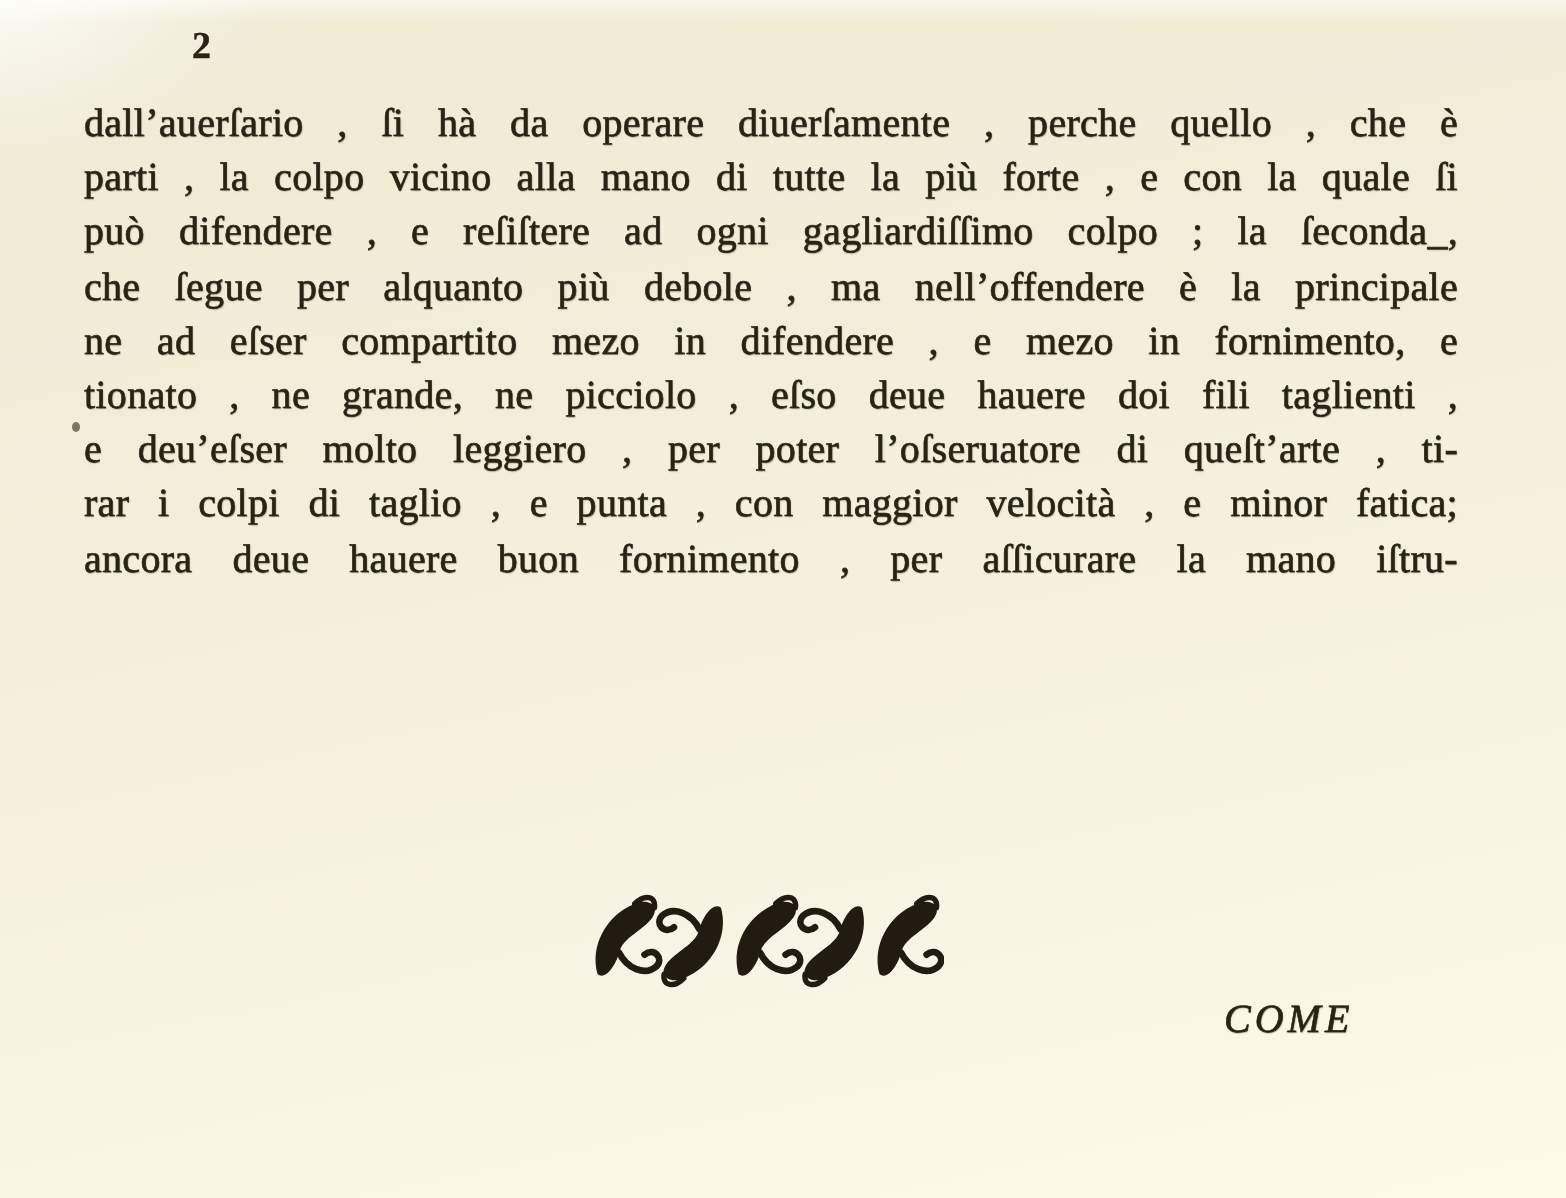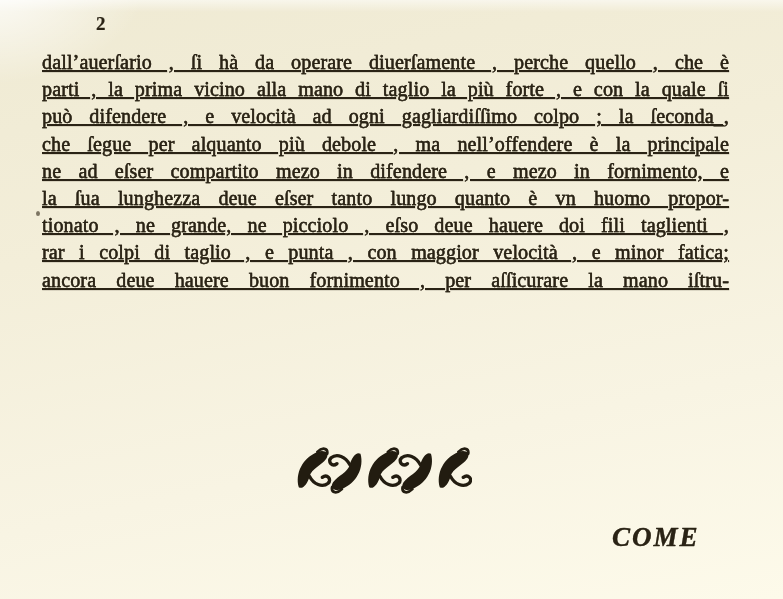--- a/index.html
+++ b/index.html
@@ -31,41 +31,39 @@
     width: 687px;
     font-size: 20px;
     line-height: 27.2px;
     letter-spacing: 0.15px;
   }
   .tline {
     text-align: justify;
     text-align-last: justify;
     -webkit-text-stroke: 0.3px #2a2315;
     text-shadow: 0.3px 0.3px 0.6px rgba(43,35,21,0.45);
-    text-decoration: underline;
   }
   .tline.last {
     text-align-last: left;
     word-spacing: 2px;
   }
   .ornament {
     position: absolute;
     left: 294px;
     top: 447px;
   }
   .catchword {
     position: absolute;
     left: 612px;
-    top: 522px;
+    top: 499px;
     font-style: italic;
-    font-size: 27px;
+    font-size: 20px;
     letter-spacing: 2px;
     -webkit-text-stroke: 0.3px #2a2315;
     text-shadow: 0.3px 0.3px 0.6px rgba(43,35,21,0.45);
-    font-weight: bold;
   }
   .speck {
     position: absolute;
     left: 36px;
     top: 211px;
     width: 4px;
     height: 5px;
     background: #4a4130;
     border-radius: 50%;
     opacity: 0.7;
@@ -73,26 +71,26 @@
 </style>
 </head>
 <body>
 
 <div class="scan">
 
   <div class="page-number">2</div>
 
   <div class="text-block">
     <div class="tline">dall’auerſario , ſi hà da operare diuerſamente , perche quello , che è</div>
-    <div class="tline">parti , la prima vicino alla mano di taglio la più forte , e con la quale ſi</div>
-    <div class="tline">può difendere , e velocità ad ogni gagliardiſſimo colpo ; la ſeconda_,</div>
+    <div class="tline">parti , la colpo vicino alla mano di tutte la più forte , e con la quale ſi</div>
+    <div class="tline">può difendere , e reſiſtere ad ogni gagliardiſſimo colpo ; la ſeconda_,</div>
     <div class="tline">che ſegue per alquanto più debole , ma nell’offendere è la principale</div>
     <div class="tline">ne ad eſser compartito mezo in difendere , e mezo in fornimento, e</div>
-    <div class="tline">la ſua lunghezza deue eſser tanto lungo quanto è vn huomo propor-</div>
     <div class="tline">tionato , ne grande, ne picciolo , eſso deue hauere doi fili taglienti ,</div>
+    <div class="tline">e deu’eſser molto leggiero , per poter l’oſseruatore di queſt’arte , ti-</div>
     <div class="tline">rar i colpi di taglio , e punta , con maggior velocità , e minor fatica;</div>
     <div class="tline">ancora deue hauere buon fornimento , per aſſicurare la mano iſtru-</div>
   </div>
 
   <div class="speck"></div>
 
   <div class="ornament">
     <svg width="178" height="47" viewBox="0 0 180 48" xmlns="http://www.w3.org/2000/svg">
       <defs>
         <g id="leaf" fill="#221c10">

